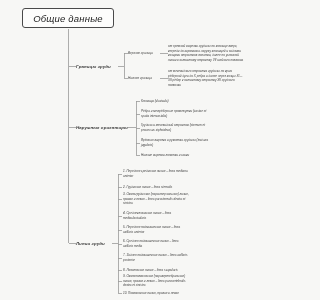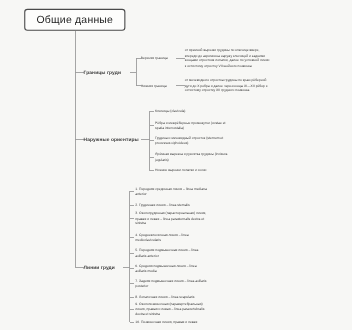--- a/index.html
+++ b/index.html
@@ -6,21 +6,21 @@
   body{
     width:300px;height:300px;
     background:#f7f7f5;
     font-family:"Liberation Sans","DejaVu Sans",sans-serif;
     color:#2b2b2b;
     overflow:hidden;
     position:relative;
   }
   #map{position:absolute;inset:0;width:300px;height:300px;}
 
-  .node{position:absolute;box-sizing:border-box;}
+  .node{position:absolute;box-sizing:border-box;font-style:italic;}
 
   
   .root{
     left:22px;top:8px;
     width:92px;height:20px;
     border:1px solid #4a4a4a;
     border-radius:3px;
     background:#fdfdfc;
     display:flex;align-items:center;justify-content:center;
     font-size:9.5px;

